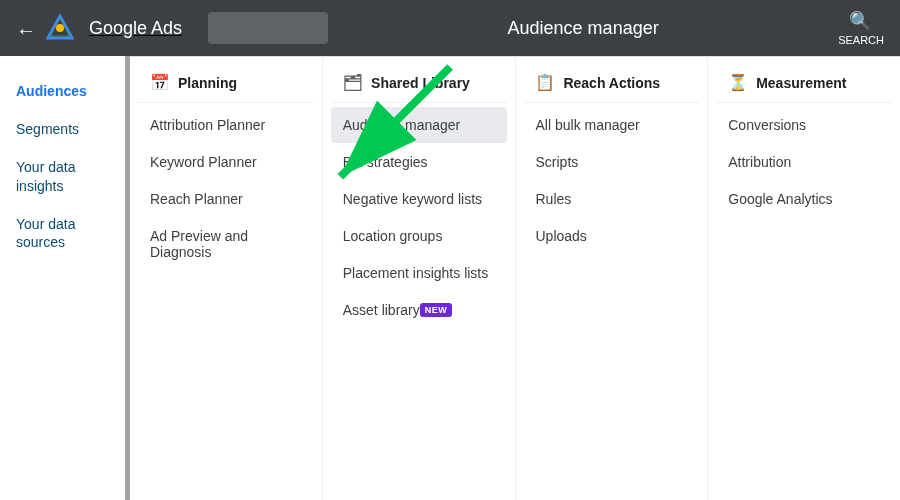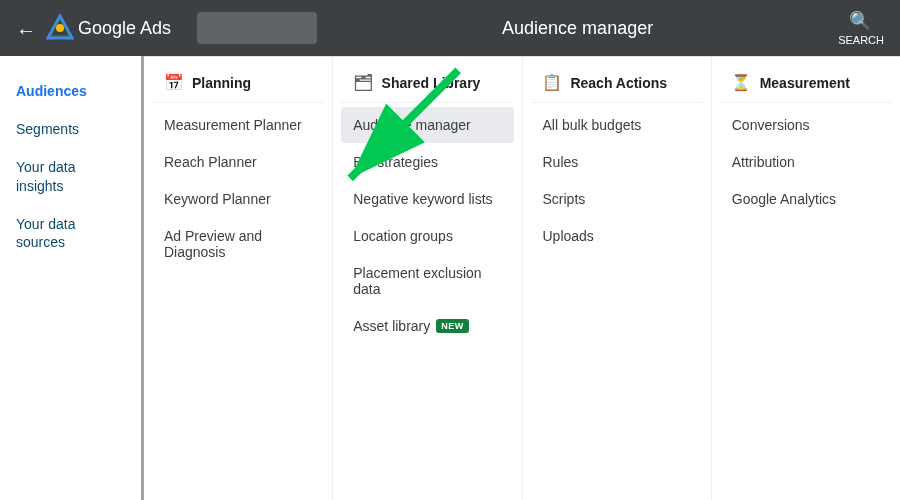--- a/index.html
+++ b/index.html
@@ -30,21 +30,22 @@
       color: #fff;
       font-size: 20px;
       cursor: pointer;
       background: none;
       border: none;
       line-height: 1;
     }
     .google-ads-logo {
       display: flex;
       align-items: center;
-      gap: 4px;
+      gap: 15px;
+      text-decoration: underline;
     }
     .logo-icon {
       width: 28px;
       height: 28px;
     }
     .logo-text {
       color: #fff;
       font-size: 18px;
       font-weight: 400;
     }
@@ -86,25 +87,25 @@
     }
 
     
     .main-layout {
       display: flex;
       height: 444px;
     }
 
     
     .sidebar {
-      width: 144px;
+      width: 130px;
       background: #fff;
       padding: 16px 0;
       flex-shrink: 0;
-      border-right: 3px solid #a3a3a3;
+      border-right: 5px solid #a3a3a3;
     }
     .sidebar-item {
       padding: 10px 16px;
       font-size: 14px;
       color: #0c4a6e;
       cursor: pointer;
       line-height: 1.3;
     }
     .sidebar-item.active {
       color: #1a73e8;
@@ -153,27 +154,26 @@
       color: #3c4043;
       cursor: pointer;
       border-radius: 4px;
       margin: 1px 0;
     }
     .menu-item.highlighted {
       background: #e8eaed;
     }
 
     .new-badge {
-      background: #15803d;
+      background: #6d28d9;
       color: #fff;
       font-size: 9px;
       font-weight: 700;
       padding: 2px 5px;
       border-radius: 3px;
-      margin-left: 6px;
       letter-spacing: 0.5px;
     }
 
     
     .arrow-overlay {
       position: absolute;
       top: 0;
       left: 0;
       width: 100%;
       height: 100%;
@@ -227,50 +227,50 @@
         </marker>
       </defs>
       <path d="M 320 10 L 210 120" stroke="#00c853" stroke-width="8" fill="none" marker-end="url(#arrowhead)"></path>
     </svg>
 
     <div class="menu-column">
       <div class="menu-column-header">
         <span class="menu-col-icon">📅</span>
         <span>Planning</span>
       </div>
-      <div class="menu-item">Measurement Planner</div>
+      <div class="menu-item">Attribution Planner</div>
+      <div class="menu-item">Keyword Planner</div>
       <div class="menu-item">Reach Planner</div>
-      <div class="menu-item">Keyword Planner</div>
       <div class="menu-item">Ad Preview and Diagnosis</div>
     </div>
 
     <div class="menu-column">
       <div class="menu-column-header">
         <span class="menu-col-icon">🗂</span>
         <span>Shared Library</span>
       </div>
       <div class="menu-item highlighted">Audience manager</div>
       <div class="menu-item">Bid strategies</div>
       <div class="menu-item">Negative keyword lists</div>
       <div class="menu-item">Location groups</div>
-      <div class="menu-item">Placement exclusion data</div>
+      <div class="menu-item">Placement insights lists</div>
       <div class="menu-item">
         <span>Asset library</span>
         <span class="new-badge">NEW</span>
       </div>
     </div>
 
     <div class="menu-column">
       <div class="menu-column-header">
         <span class="menu-col-icon">📋</span>
         <span>Reach Actions</span>
       </div>
-      <div class="menu-item">All bulk budgets</div>
+      <div class="menu-item">All bulk manager</div>
+      <div class="menu-item">Scripts</div>
       <div class="menu-item">Rules</div>
-      <div class="menu-item">Scripts</div>
       <div class="menu-item">Uploads</div>
     </div>
 
     <div class="menu-column">
       <div class="menu-column-header">
         <span class="menu-col-icon">⏳</span>
         <span>Measurement</span>
       </div>
       <div class="menu-item">Conversions</div>
       <div class="menu-item">Attribution</div>

